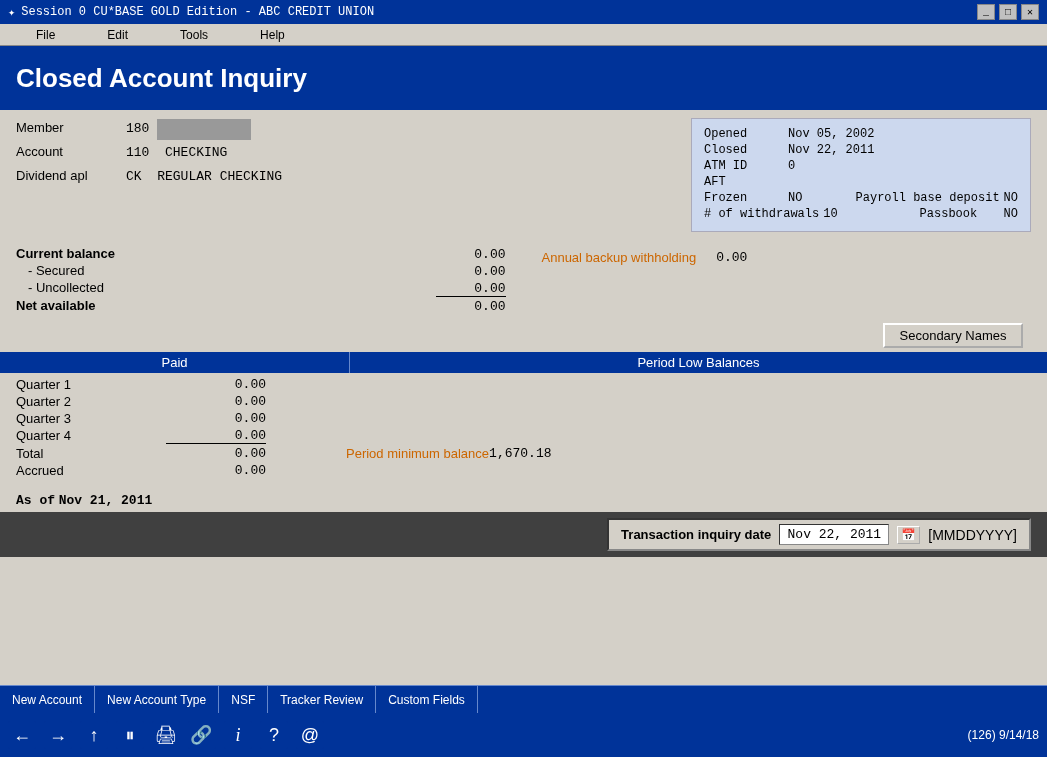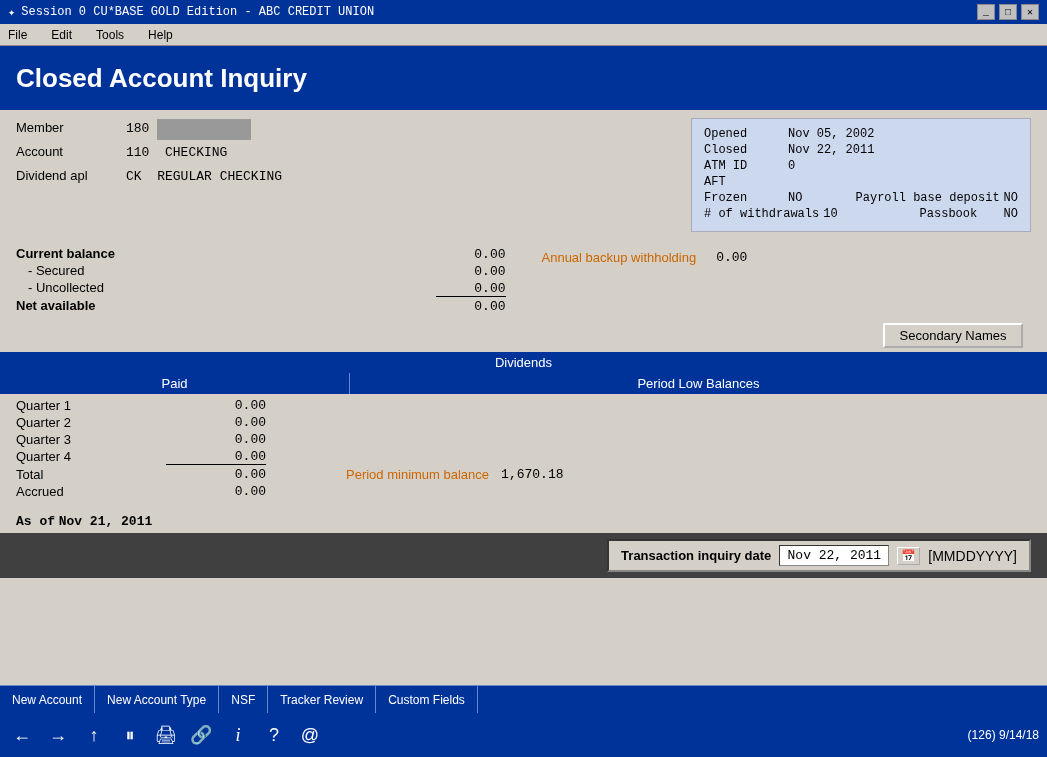--- a/index.html
+++ b/index.html
@@ -42,20 +42,21 @@
       gap: 16px;
       height: 22px;
       align-items: center;
     }
     .menu-item {
       font-size: 12px;
       color: black;
       cursor: pointer;
       padding: 1px 4px;
       font-family: Arial, sans-serif;
+      margin-left: 28px;
     }
 
     
     .page-header {
       background: #003399;
       color: white;
       padding: 12px 16px;
       font-size: 26px;
       font-weight: bold;
       font-family: Arial, sans-serif;
@@ -430,21 +431,20 @@
           <span style="font-family:'Courier New',monospace; margin-left:20px; font-size:13px;">0.00</span>
         </div>
       </div>
     </div>
 
     <div class="secondary-names-area">
       <button class="secondary-names-btn">Secondary Names</button>
     </div>
 
     <div style="margin: 0;">
-      <div class="dividends-header">Dividends</div>
       <div class="dividends-subheader">
         <div class="div-col-paid">Paid</div>
         <div class="div-col-plb">Period Low Balances</div>
       </div>
     </div>
 
     <div class="dividends-body">
       <div class="div-row">
         <span class="div-label">Quarter 1</span>
         <span class="div-value">0.00</span>
@@ -458,21 +458,21 @@
         <span class="div-value">0.00</span>
       </div>
       <div class="div-row">
         <span class="div-label">Quarter 4</span>
         <span class="div-value underline">0.00</span>
       </div>
       <div class="div-row">
         <span class="div-label">Total</span>
         <span class="div-value">0.00</span>
         <span class="period-min-label" style="padding-left:80px;">Period minimum balance</span>
-        <span style="font-family:'Courier New',monospace; margin-left:12px;">1,670.18</span>
+        <span style="font-family:'Courier New',monospace; ">1,670.18</span>
       </div>
       <div class="div-row">
         <span class="div-label">Accrued</span>
         <span class="div-value">0.00</span>
       </div>
     </div>
 
     <div class="as-of">
       <span>As of</span>
       <span>Nov 21, 2011</span>

